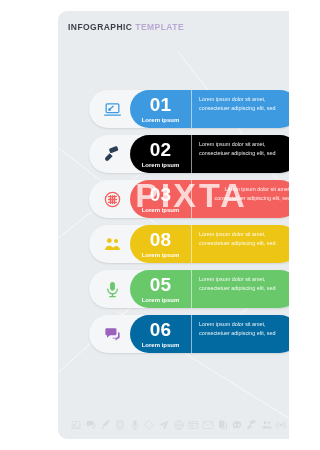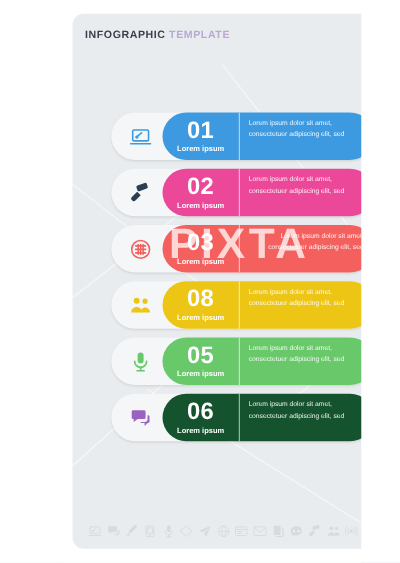--- a/index.html
+++ b/index.html
@@ -225,21 +225,21 @@
           </div>
         </div>
         <div class="row">
           <div class="capsule"></div>
           <div class="icon-wrap">
             <svg width="19" height="19" viewBox="0 0 24 24" fill="#2c3e54">
               <rect x="8" y="3" width="11" height="6" rx="1.6" transform="rotate(-20 13 6)"></rect>
               <path d="M8.5 10.5l3.6 3.6-5.1 5.1a2.55 2.55 0 1 1-3.6-3.6z"></path>
             </svg>
           </div>
-          <div class="pill" style="background: #ec4899;">
+          <div class="pill" style="background: #000000;">
             <div class="num-box">
               <div class="num">02</div>
               <div class="num-label">Lorem ipsum</div>
             </div>
             <div class="desc">Lorem ipsum dolor sit amet, consectetuer adipiscing elit, sed</div>
           </div>
         </div>
         <div class="row">
           <div class="capsule"></div>
           <div class="icon-wrap">
@@ -293,21 +293,21 @@
           </div>
         </div>
         <div class="row">
           <div class="capsule"></div>
           <div class="icon-wrap">
             <svg width="19" height="19" viewBox="0 0 24 24" fill="#9b63bf">
               <path d="M3 5.5A1.5 1.5 0 0 1 4.5 4h11A1.5 1.5 0 0 1 17 5.5v6A1.5 1.5 0 0 1 15.5 13H9l-4 3v-3H4.5A1.5 1.5 0 0 1 3 11.5z"></path>
               <path d="M19 9h.5A1.5 1.5 0 0 1 21 10.5v5A1.5 1.5 0 0 1 19.5 17H19l-3 3v-3h-3a1.5 1.5 0 0 1-1.4-1h4.9A2.5 2.5 0 0 0 19 13.5z"></path>
             </svg>
           </div>
-          <div class="pill" style="background: #14532d; justify-content: center;">
+          <div class="pill" style="background: #0369a1; justify-content: center;">
             <div class="num-box">
               <div class="num">06</div>
               <div class="num-label">Lorem ipsum</div>
             </div>
             <div class="desc">Lorem ipsum dolor sit amet, consectetuer adipiscing elit, sed</div>
           </div>
         </div>
       </div>
 
     <div class="strip" id="strip-container">

